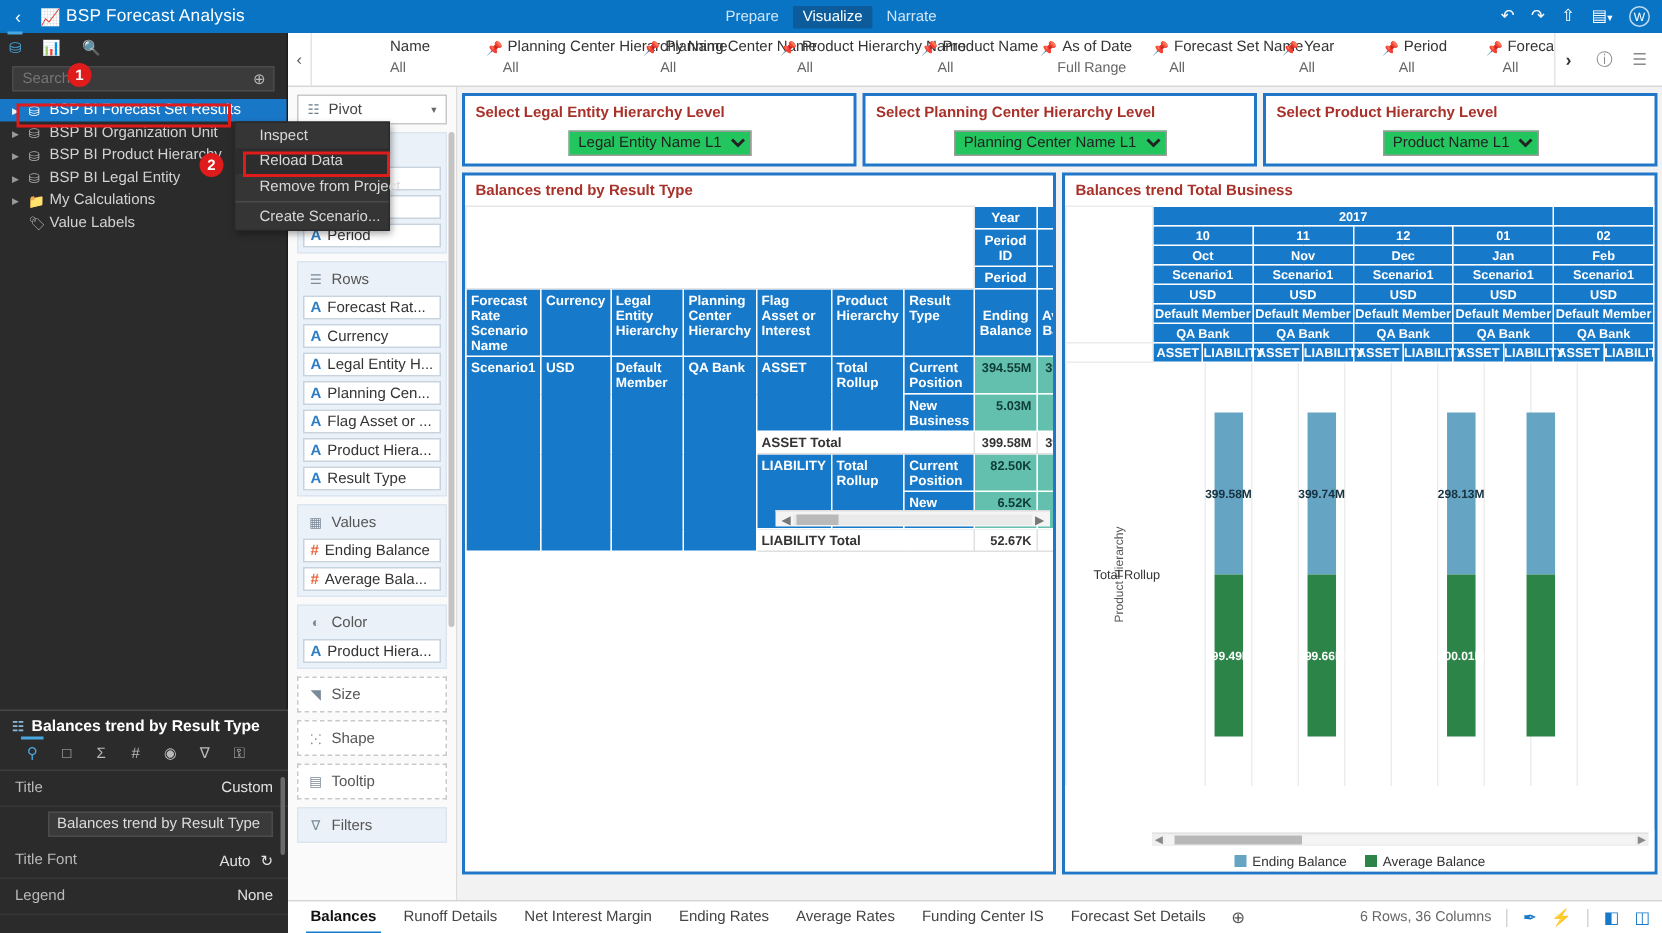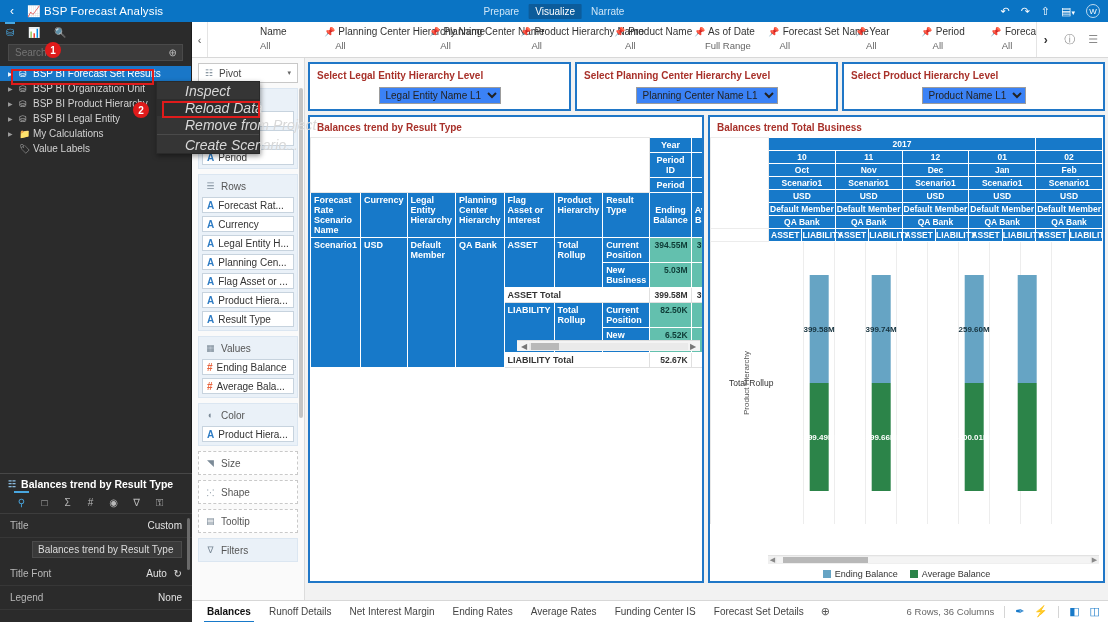--- a/index.html
+++ b/index.html
@@ -77,22 +77,22 @@
     display:flex; align-items:center; justify-content:center; z-index:60;
   }
 
   
   .ctxmenu {
     position:absolute; left:156px; top:81px; width:104px;
     background:#353535; border:1px solid #2a2a2a; z-index:55;
     box-shadow:1px 2px 5px rgba(0,0,0,.4);
   }
   .ctxmenu .mi {
-    height:17px; display:flex; align-items:center; padding-left:28px;
-    color:#d8d8d8; font-size:14px; cursor:pointer; white-space:nowrap;font-style:italic;
+    height:17px; display:flex; align-items:center; padding-left:16px;
+    color:#d8d8d8; font-size:10px; cursor:pointer; white-space:nowrap;
   }
   .ctxmenu .mi.hot { background:#2d2d2d; }
   .ctxmenu .sep { height:1px; background:#4a4a4a; margin:1px 0; }
   .redbox-2 {
     position:absolute; left:162px; top:101px; width:98px; height:17px;
     border:2px solid #e01b1b; pointer-events:none; z-index:58;
   }
 
   
   .props {
@@ -190,21 +190,21 @@
   .sel-row { display:flex; gap:4px; padding:0 3px; height:49px; }
   .sel-card {
     flex:1; background:#fff; border:2px solid #2077c7; position:relative;
   }
   .sel-card .sc-title {
     color:#a8312a; font-size:10px; font-weight:bold; padding:6px 0 0 7px;
   }
   .sel-card .sc-ctrl { text-align:center; margin-top:6px; }
   .sel-card select {
     font-family:inherit; font-size:10px; padding:1px 2px; border:1px solid #9c9c9c;
-    background:#3b82f6; color:#222;
+    background:#22c55e; color:#222;
   }
 
   .viz-row { display:flex; gap:4px; padding:4px 3px 0 3px; height:472px; }
   .viz-card {
     background:#fff; border:2px solid #2077c7; position:relative; overflow:hidden;
   }
   .viz-card.left { width:396px; }
   .viz-card.right { flex:1; }
   .viz-title {
     color:#a8312a; font-size:10px; font-weight:bold; padding:5px 0 4px 7px;
@@ -774,21 +774,21 @@
             <div class="bcol" style="width:9.4%">
               <div class="bar" style="top:33px;bottom:33px;">
                 <div class="seg top" style="height:50%">399.74M</div>
                 <div class="seg bot" style="height:50%">399.66M</div>
               </div>
             </div>
             <div class="bcol" style="width:9.4%"></div>
             <div class="bcol" style="width:9.4%"></div>
             <div class="bcol" style="width:9.4%">
               <div class="bar" style="top:33px;bottom:33px;">
-                <div class="seg top" style="height:50%">259.60M</div>
+                <div class="seg top" style="height:50%">298.13M</div>
                 <div class="seg bot" style="height:50%">400.01M</div>
               </div>
             </div>
             <div class="bcol" style="width:9.4%"></div>
             <div class="bcol" style="width:9.4%">
               <div class="bar" style="top:33px;bottom:33px;left:20%;">
                 <div class="seg top" style="height:50%"></div>
                 <div class="seg bot" style="height:50%"></div>
               </div>
             </div>

